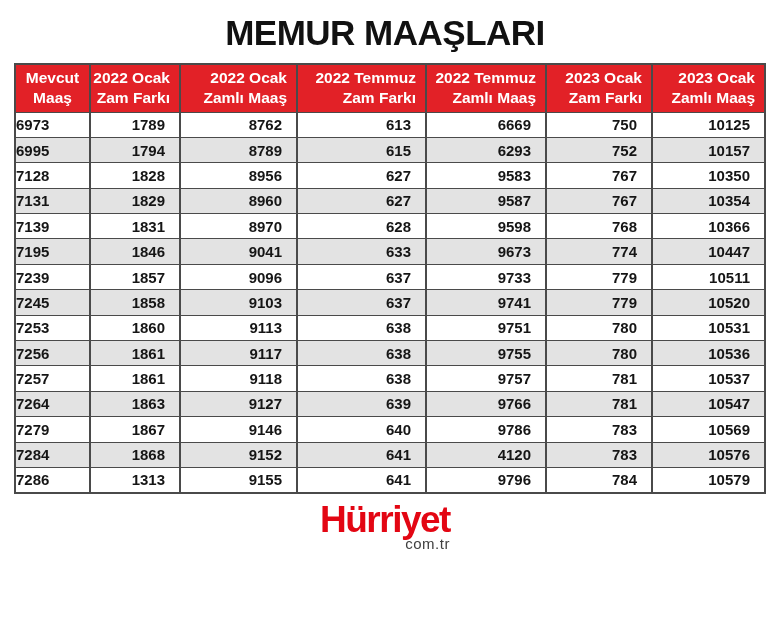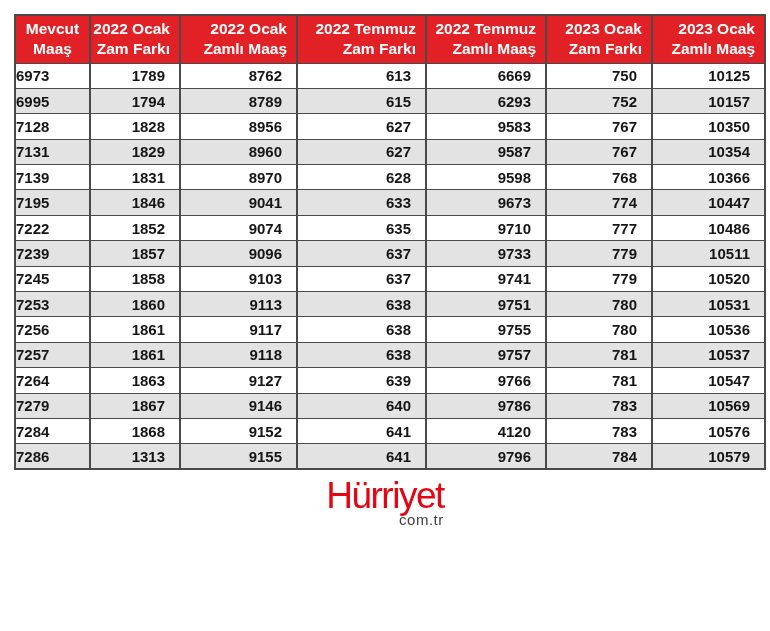--- a/index.html
+++ b/index.html
@@ -19,21 +19,21 @@
     font-weight:800;
     letter-spacing:-0.5px;
     color:#111;
     padding-top:11px;
     line-height:44px;
   }
   table.salary{
     border-collapse:collapse;
     table-layout:fixed;
     width:750px;
-    margin:14px 0 0 14px;
+    margin:8px 0 0 14px;
     padding-left:42px;
   }
   table.salary, table.salary th, table.salary td{
     border:1px solid var(--border);
   }
   table.salary{border-width:2px;}
   table.salary th, table.salary td{
     border-left-width:2px;border-right-width:2px;
   }
   thead th{
@@ -63,39 +63,40 @@
   .footer{
     width:770px;
     margin-top:8px;
     display:flex;
     justify-content:center;
   }
   .logo-block{display:inline-block;text-align:right;}
   .logo-main{
     color:var(--logo-red);
     font-size:37px;
-    font-weight:400;
+    font-weight:700;
     letter-spacing:-1.5px;
     line-height:36px;
     display:block;
   }
   .logo-domain{
     display:block;
     color:#404040;
     font-size:15px;
     font-weight:400;
     letter-spacing:0.5px;
     margin-top:-3px;
   }
 </style>
 </head>
 <body>
 
 <div class="page">
 
+  <h1 class="title">MEMUR MAAŞLARI</h1>
 
   <table class="salary">
     <colgroup>
         <col style="width: 75px;">
         <col style="width: 90px;">
         <col style="width: 117px;">
         <col style="width: 129px;">
         <col style="width: 120px;">
         <col style="width: 106px;">
         <col style="width: 113px;">
@@ -167,29 +168,20 @@
         <tr>
           <td>7195</td>
           <td>1846</td>
           <td>9041</td>
           <td>633</td>
           <td>9673</td>
           <td>774</td>
           <td>10447</td>
         </tr>
         <tr>
-          <td>7222</td>
-          <td>1852</td>
-          <td>9074</td>
-          <td>635</td>
-          <td>9710</td>
-          <td>777</td>
-          <td>10486</td>
-        </tr>
-        <tr>
           <td>7239</td>
           <td>1857</td>
           <td>9096</td>
           <td>637</td>
           <td>9733</td>
           <td>779</td>
           <td>10511</td>
         </tr>
         <tr>
           <td>7245</td>

